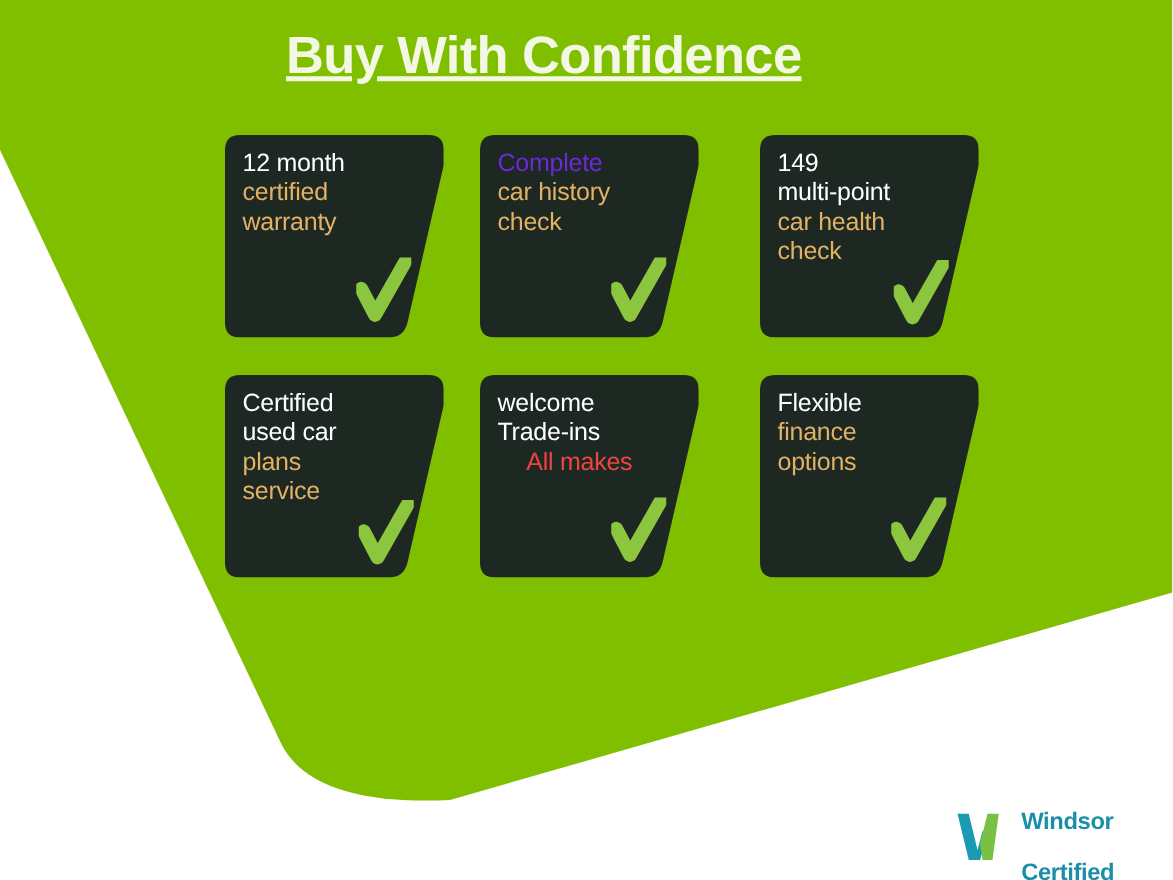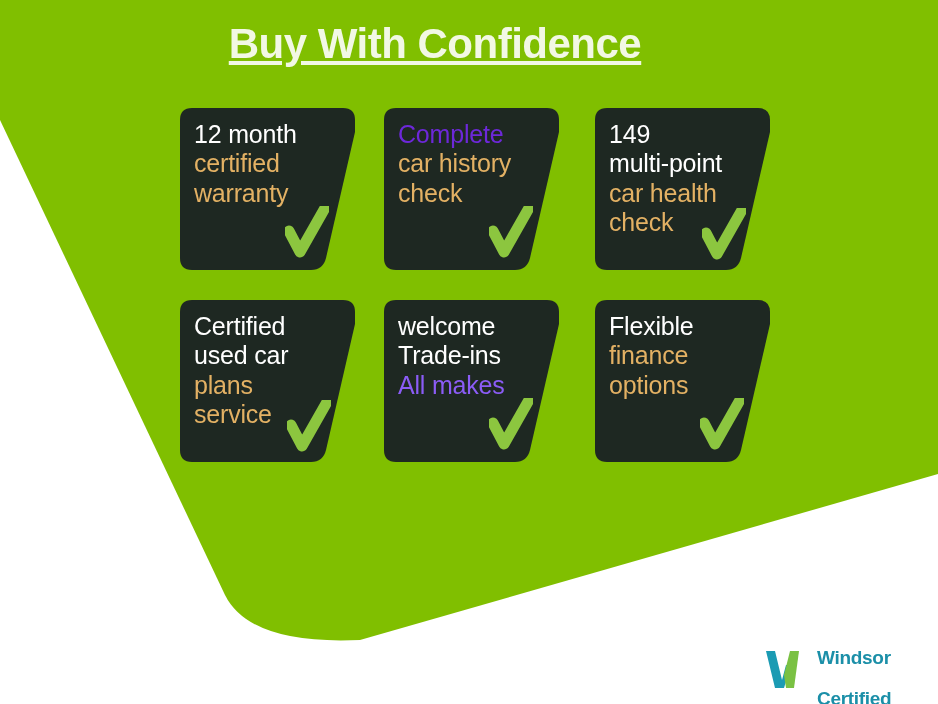--- a/index.html
+++ b/index.html
@@ -53,35 +53,35 @@
     margin-bottom: 30px;
   }
   .card {
     position: absolute;
     width: 175px;
     height: 162px;
     top: 0;
   }
   .card.col0 { left: 0px; }
   .card.col1 { left: 204px; }
-  .card.col2 { left: 415px; }
+  .card.col2 { left: 428px; }
 
   .card-shape {
     position: absolute;
     left:0; top:0;
     width: 175px; height: 162px;
   }
   .card-shape svg { display:block; width:175px; height:162px; }
 
   .card-text {
     position: absolute;
     left: 14px;
     top: 12px;
     width: 150px;
-    font-size: 25px;
+    font-size: 20px;
     line-height: 1.17;
     font-weight: normal;
     letter-spacing: -0.2px;
     z-index: 2;
   }
   .ln-white { color: #ffffff; display:block; white-space: nowrap; }
   .ln-tan   { color: #e3b164; display:block; white-space: nowrap; }
 
   .check {
     position: absolute;
@@ -209,21 +209,21 @@
 
       <div class="card col1">
         <div class="card-shape">
           <svg viewBox="0 0 175 162" xmlns="http://www.w3.org/2000/svg">
             <path d="M 12,0 L 163,0 Q 175,0 175,12 L 175,24 L 146,150 Q 143,162 131,162 L 12,162 Q 0,162 0,150 L 0,12 Q 0,0 12,0 Z" fill="#1e2822"></path>
           </svg>
         </div>
         <div class="card-text">
           <span class="ln-white" style="color: rgb(255, 255, 255);">welcome</span>
           <span class="ln-white" style="color: rgb(255, 255, 255);">Trade-ins</span>
-          <span class="ln-tan" style="color: #8b5cf6;">All makes</span>
+          <span class="ln-tan" style="color: #ef4444; margin-left: 23px;">All makes</span>
         </div>
         <div class="check" style="left:105px; top:98px;">
           <svg viewBox="0 0 44 52" xmlns="http://www.w3.org/2000/svg">
             <path d="M 4,25 L 15,46 L 40,2" fill="none" stroke="#8cc63f" stroke-width="11" stroke-linecap="round" stroke-linejoin="round"></path>
           </svg>
         </div>
       </div>
 
       <div class="card col2">
         <div class="card-shape">

